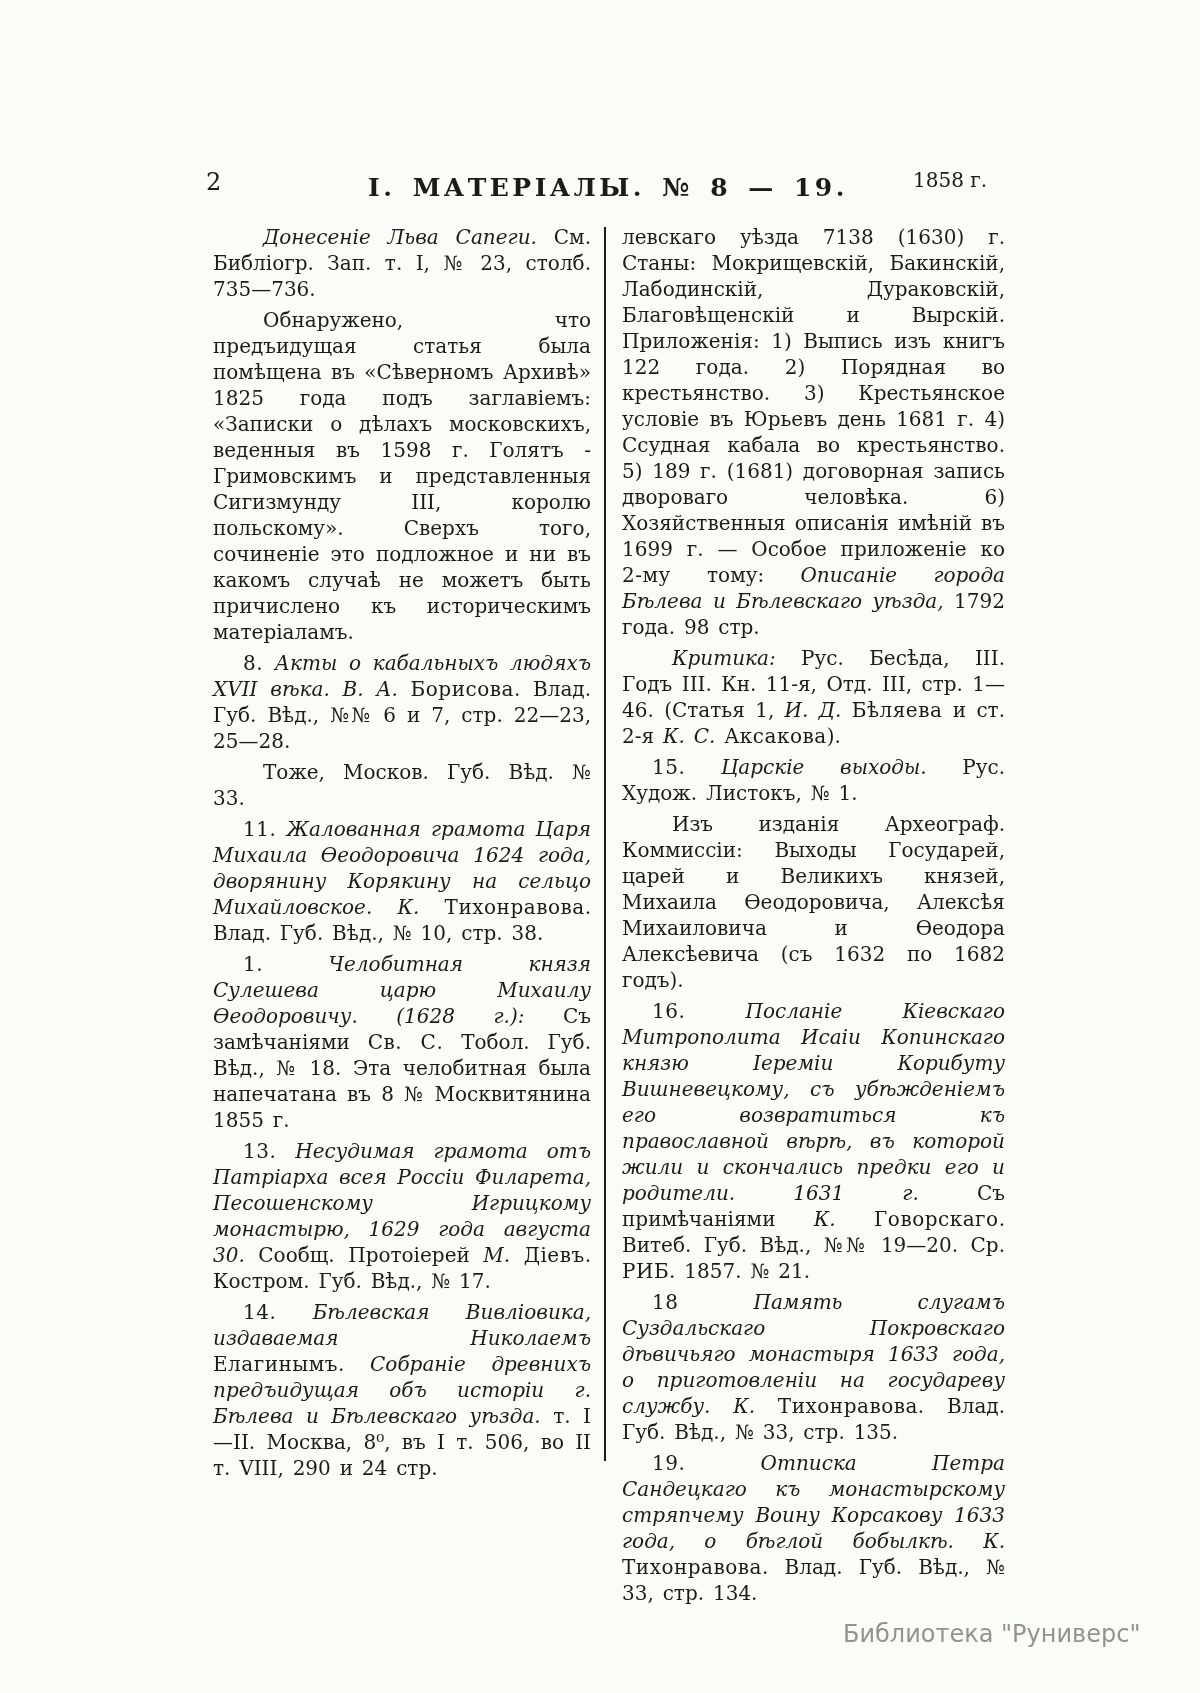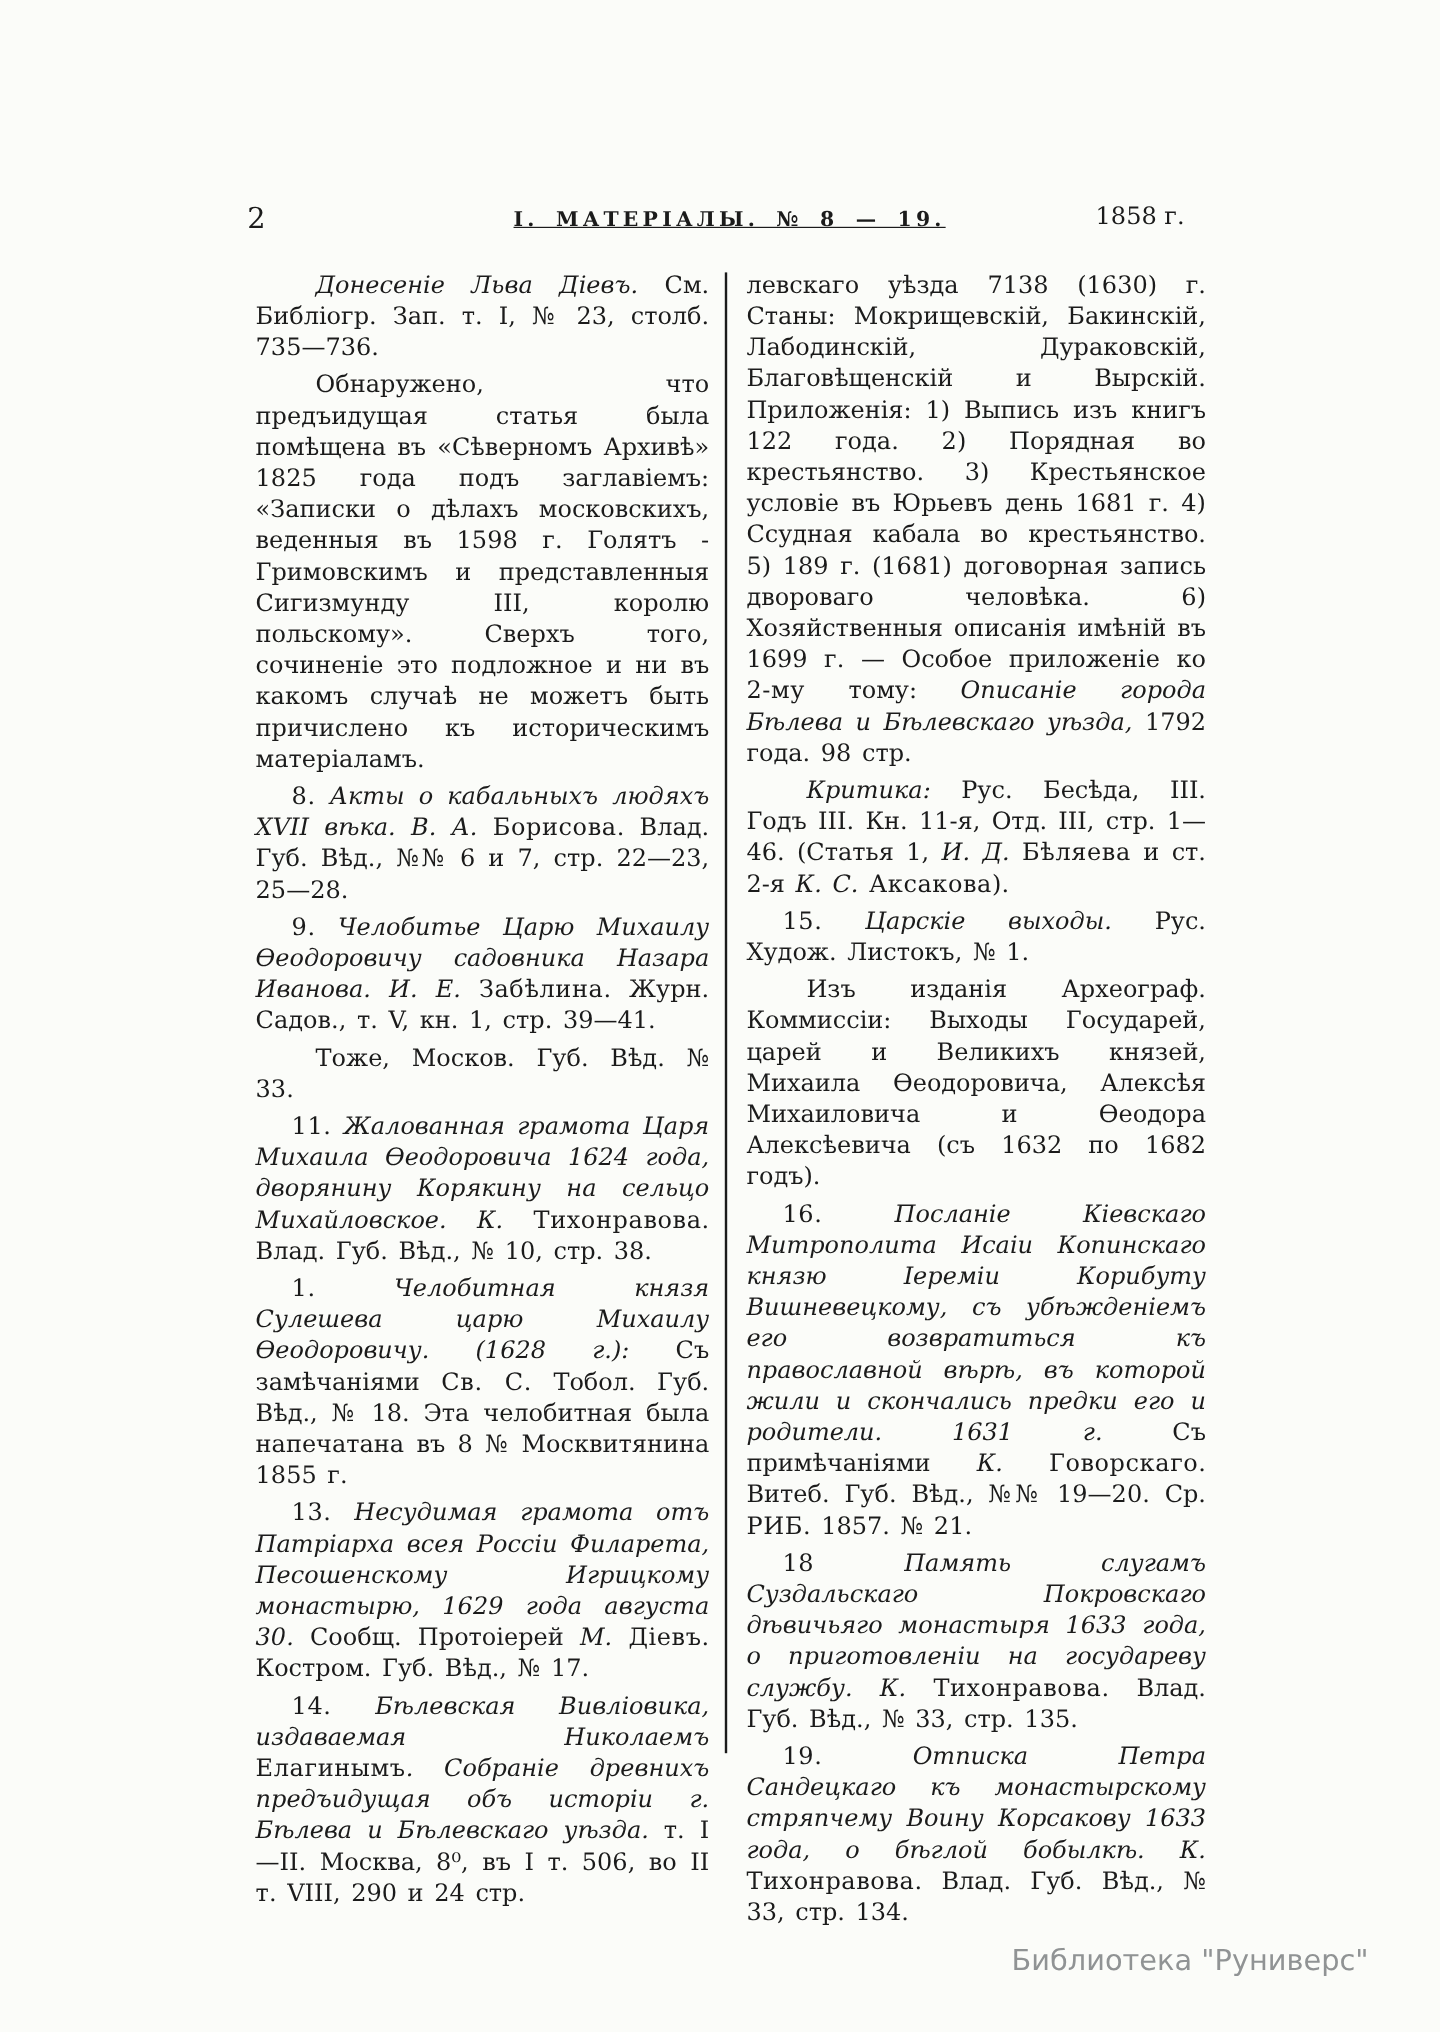--- a/index.html
+++ b/index.html
@@ -10,22 +10,22 @@
     color:#1b1b1b;
     position:relative;
     overflow:hidden;
   }
   .page { position:absolute; inset:0; }
 
   
   .pagenum  { position:absolute; left:206px; top:168px; font-size:24px; }
   .head-title {
     position:absolute; left:213px; top:173px; width:790px;
-    text-align:center; font-size:17px; font-weight:bold;
-    letter-spacing:3.5px; word-spacing:5px; white-space:nowrap;text-decoration:underline;
+    text-align:center; font-size:25px; font-weight:bold;
+    letter-spacing:3.5px; word-spacing:5px; white-space:nowrap;
   }
   .head-year { position:absolute; left:913px; top:168px; font-size:20px; white-space:nowrap; }
 
   
   .columns { position:absolute; left:213px; top:224px; width:792px; display:flex; }
   .col-left  { width:378px; margin-right:31px; }
   .col-right { width:383px; }
   .divider {
     position:absolute; left:604px; top:227px;
     width:2px; height:1234px; background:#1b1b1b;
@@ -58,24 +58,23 @@
 <div class="page">
 
   <div class="pagenum">2</div>
   <div class="head-title">І. МАТЕРІАЛЫ. № 8 — 19.</div>
   <div class="head-year">1858 г.</div>
 
   <div class="divider" style="background: rgb(27, 27, 27);"></div>
 
   <div class="columns">
     <div class="col-left">
-        <p class="para plain"><span class="seg-i">Донесеніе Льва Діевъ.</span><span class="seg-r"> См. Библіогр. Зап. т. I, № 23, столб. 735—736.</span></p>
+        <p class="para plain"><span class="seg-i">Донесеніе Льва Сапеги.</span><span class="seg-r"> См. Библіогр. Зап. т. I, № 23, столб. 735—736.</span></p>
         <p class="para plain"><span class="seg-r">Обнаружено, что предъидущая статья была помѣщена въ «Сѣверномъ Архивѣ» 1825 года подъ заглавіемъ: «Записки о дѣлахъ московскихъ, веденныя въ 1598 г. Голятъ - Гримовскимъ и представленныя Сигизмунду III, королю польскому». Сверхъ того, сочиненіе это подложное и ни въ какомъ случаѣ не можетъ быть причислено къ историческимъ матеріаламъ.</span></p>
         <p class="para entry"><span class="seg-b">8.</span><span class="seg-i"> Акты о кабальныхъ людяхъ XVII вѣка. В. А. </span><span class="seg-b">Борисова</span><span class="seg-r">. Влад. Губ. Вѣд., №№ 6 и 7, стр. 22—23, 25—28.</span></p>
-        <p class="para entry"><span class="seg-b">9.</span><span class="seg-i"> Челобитье Царю Михаилу Ѳеодоровичу садовника Назара Иванова. И. Е. </span><span class="seg-b">Забѣлина</span><span class="seg-r">. Журн. Садов., т. V, кн. 1, стр. 39—41.</span></p>
         <p class="para plain"><span class="seg-r">Тоже, Москов. Губ. Вѣд. № 33.</span></p>
         <p class="para entry"><span class="seg-b">11.</span><span class="seg-i"> Жалованная грамота Царя Михаила Ѳеодоровича 1624 года, дворянину Корякину на сельцо Михайловское. К. </span><span class="seg-b">Тихонравова</span><span class="seg-r">. Влад. Губ. Вѣд., № 10, стр. 38.</span></p>
         <p class="para entry"><span class="seg-b">1.</span><span class="seg-i"> Челобитная князя Сулешева царю Михаилу Ѳеодоровичу. (1628 г.):</span><span class="seg-r"> Съ замѣчаніями </span><span class="seg-b">Св. С.</span><span class="seg-r"> Тобол. Губ. Вѣд., № 18. Эта челобитная была напечатана въ 8 № Москвитянина 1855 г.</span></p>
         <p class="para entry"><span class="seg-b">13.</span><span class="seg-i"> Несудимая грамота отъ Патріарха всея Россіи Филарета, Песошенскому Игрицкому монастырю, 1629 года августа 30.</span><span class="seg-r"> Сообщ. Протоіерей </span><span class="seg-i">М. </span><span class="seg-b">Діевъ</span><span class="seg-r">. Костром. Губ. Вѣд., № 17.</span></p>
         <p class="para entry"><span class="seg-b">14.</span><span class="seg-i"> Бѣлевская Вивліовика, издаваемая Николаемъ </span><span class="seg-b">Елагинымъ</span><span class="seg-i">. Собраніе древнихъ предъидущая объ исторіи г. Бѣлева и Бѣлевскаго уѣзда.</span><span class="seg-r"> т. I—II. Москва, 8⁰, въ I т. 506, во II т. VIII, 290 и 24 стр.</span></p>
       </div>
     <div class="col-right">
         <p class="para noindent"><span class="seg-r">левскаго уѣзда 7138 (1630) г. Станы: Мокрищевскій, Бакинскій, Лабодинскій, Дураковскій, Благовѣщенскій и Вырскій. Приложенія: 1) Выпись изъ книгъ 122 года. 2) Порядная во крестьянство. 3) Крестьянское условіе въ Юрьевъ день 1681 г. 4) Ссудная кабала во крестьянство. 5) 189 г. (1681) договорная запись двороваго человѣка. 6) Хозяйственныя описанія имѣній въ 1699 г. — Особое приложеніе ко </span><span class="seg-b">2-му</span><span class="seg-r"> тому: </span><span class="seg-i">Описаніе города Бѣлева и Бѣлевскаго уѣзда,</span><span class="seg-r"> 1792 года. 98 стр.</span></p>
         <p class="para plain"><span class="seg-i">Критика:</span><span class="seg-r"> Рус. Бесѣда, III. Годъ III. Кн. 11-я, Отд. III, стр. 1—46. (Статья 1, </span><span class="seg-i">И. Д. </span><span class="seg-b">Бѣляева</span><span class="seg-r"> и ст. 2-я </span><span class="seg-i">К. С. </span><span class="seg-b">Аксакова</span><span class="seg-r">).</span></p>
         <p class="para entry"><span class="seg-b">15.</span><span class="seg-i"> Царскіе выходы.</span><span class="seg-r"> Рус. Худож. Листокъ, № 1.</span></p>

